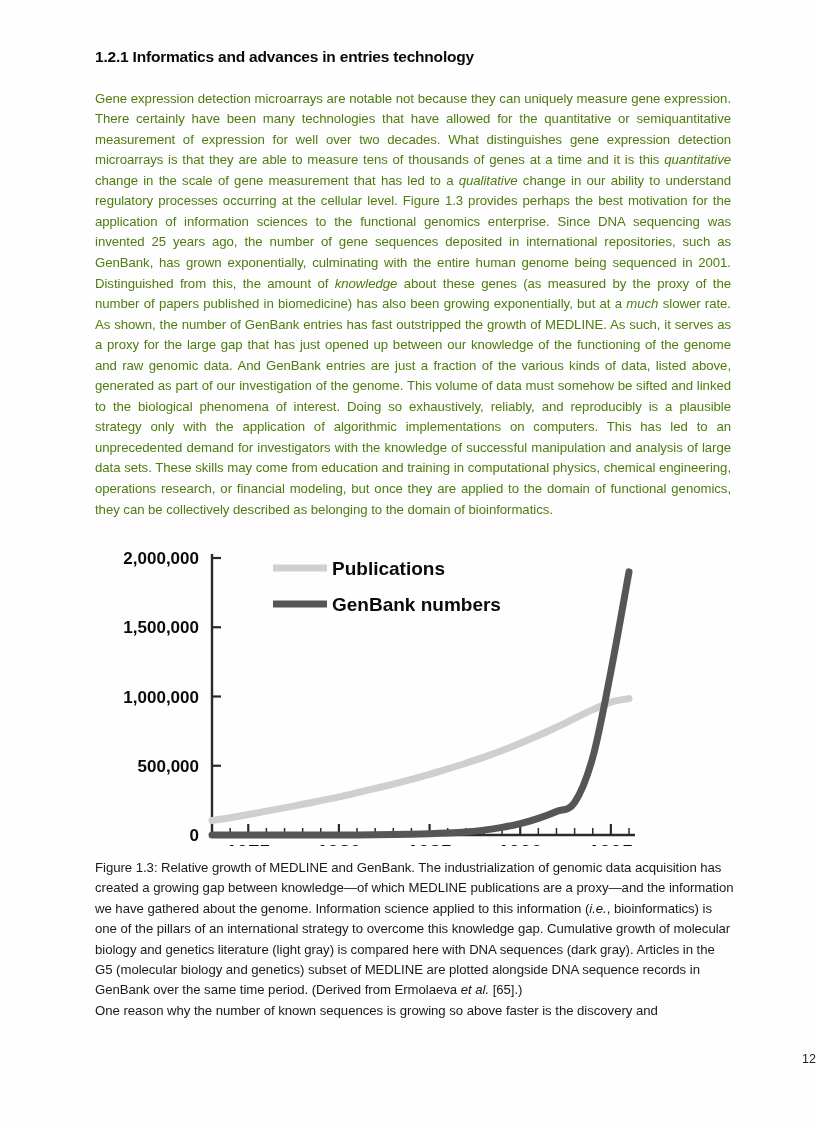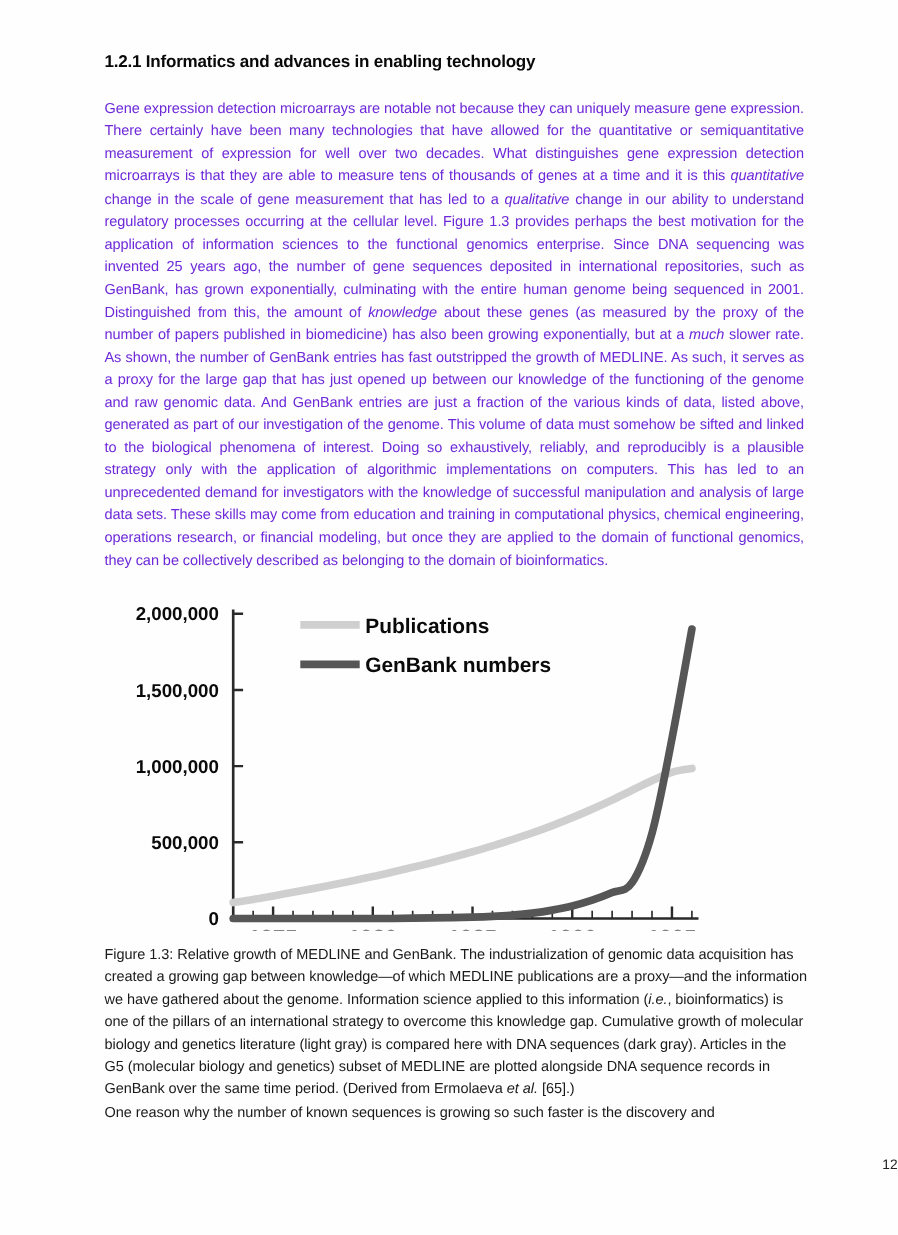--- a/index.html
+++ b/index.html
@@ -36,21 +36,21 @@
     margin: 0 0 22px 0;
     line-height: 1.2;
     color: #090909;
   }
 
   p.body-par {
     font-size: 13.2px;
     line-height: 20.55px;
     margin: 0;
     text-align: justify;
-    color: #6d28d9;
+    color: #4d7c0f;
     letter-spacing: -0.05px;
   }
 
   p.body-par i { font-style: italic; }
 
   
   .figure {
     position: absolute;
     left: 95px;
     top: 536px;
@@ -90,21 +90,21 @@
   }
 
   
 </style>
 </head>
 <body>
 
 <div class="page">
 
   <div class="content">
-    <h2 class="section-heading">1.2.1 Informatics and advances in enabling technology</h2>
+    <h2 class="section-heading">1.2.1 Informatics and advances in entries technology</h2>
     <p class="body-par" id="body-par">Gene expression detection microarrays are notable not because they can uniquely measure gene expression. There certainly have been many technologies that have allowed for the quantitative or semiquantitative measurement of expression for well over two decades. What distinguishes gene expression detection microarrays is that they are able to measure tens of thousands of genes at a time and it is this <i>quantitative</i> change in the scale of gene measurement that has led to a <i>qualitative</i> change in our ability to understand regulatory processes occurring at the cellular level. Figure 1.3 provides perhaps the best motivation for the application of information sciences to the functional genomics enterprise. Since DNA sequencing was invented 25 years ago, the number of gene sequences deposited in international repositories, such as GenBank, has grown exponentially, culminating with the entire human genome being sequenced in 2001. Distinguished from this, the amount of <i>knowledge</i> about these genes (as measured by the proxy of the number of papers published in biomedicine) has also been growing exponentially, but at a <i>much</i> slower rate. As shown, the number of GenBank entries has fast outstripped the growth of MEDLINE. As such, it serves as a proxy for the large gap that has just opened up between our knowledge of the functioning of the genome and raw genomic data. And GenBank entries are just a fraction of the various kinds of data, listed above, generated as part of our investigation of the genome. This volume of data must somehow be sifted and linked to the biological phenomena of interest. Doing so exhaustively, reliably, and reproducibly is a plausible strategy only with the application of algorithmic implementations on computers. This has led to an unprecedented demand for investigators with the knowledge of successful manipulation and analysis of large data sets. These skills may come from education and training in computational physics, chemical engineering, operations research, or financial modeling, but once they are applied to the domain of functional genomics, they can be collectively described as belonging to the domain of bioinformatics.</p>
   </div>
 
   <div class="figure">
     <div class="chart-wrap">
       <svg class="chart-svg" id="chart" width="636" height="310" viewBox="0 0 636 310">
           <path d="M 117 18 L 117 299 L 540 299" fill="none" stroke="#2a2a2a" stroke-width="2.4"></path>
           <text x="104" y="305" text-anchor="end" font-family="&quot;Liberation Sans&quot;, sans-serif" font-size="17" font-weight="bold" fill="#0a0a0a">0</text>
           <line x1="117" y1="229.75" x2="126" y2="229.75" stroke="#2a2a2a" stroke-width="2.2"></line>
           <text x="104" y="235.75" text-anchor="end" font-family="&quot;Liberation Sans&quot;, sans-serif" font-size="17" font-weight="bold" fill="#0a0a0a">500,000</text>
@@ -148,18 +148,18 @@
           <line x1="178" y1="32" x2="232" y2="32" stroke="#cfcfcf" stroke-width="7" stroke-linecap="butt"></line>
           <text x="237" y="39" font-family="&quot;Liberation Sans&quot;, sans-serif" font-size="19" font-weight="bold" fill="#0a0a0a">Publications</text>
           <line x1="178" y1="68" x2="232" y2="68" stroke="#565656" stroke-width="7" stroke-linecap="butt"></line>
           <text x="237" y="75" font-family="&quot;Liberation Sans&quot;, sans-serif" font-size="19" font-weight="bold" fill="#0a0a0a">GenBank numbers</text>
         </svg>
     </div>
   </div>
 
   <div class="caption">
     <span id="caption-text">Figure 1.3: Relative growth of MEDLINE and GenBank. The industrialization of genomic data acquisition has created a growing gap between knowledge—of which MEDLINE publications are a proxy—and the information we have gathered about the genome. Information science applied to this information (<i>i.e.</i>, bioinformatics) is one of the pillars of an international strategy to overcome this knowledge gap. Cumulative growth of molecular biology and genetics literature (light gray) is compared here with DNA sequences (dark gray). Articles in the G5 (molecular biology and genetics) subset of MEDLINE are plotted alongside DNA sequence records in GenBank over the same time period. (Derived from Ermolaeva <i>et al.</i> [65].)</span>
-    <span class="lastline" id="trailing-line">One reason why the number of known sequences is growing so such faster is the discovery and</span>
+    <span class="lastline" id="trailing-line">One reason why the number of known sequences is growing so above faster is the discovery and</span>
   </div>
 
   <div class="page-number">12</div>
 
 </div>
 
 </body></html>

